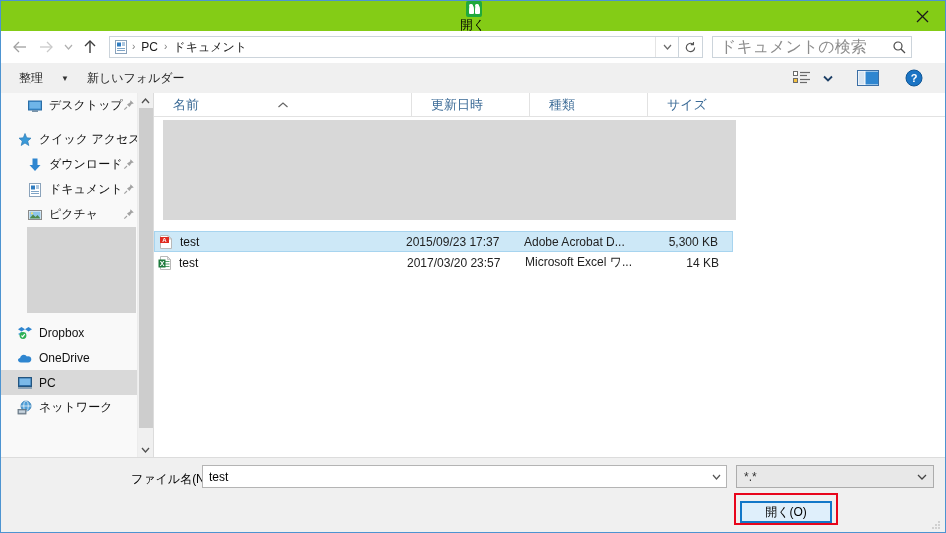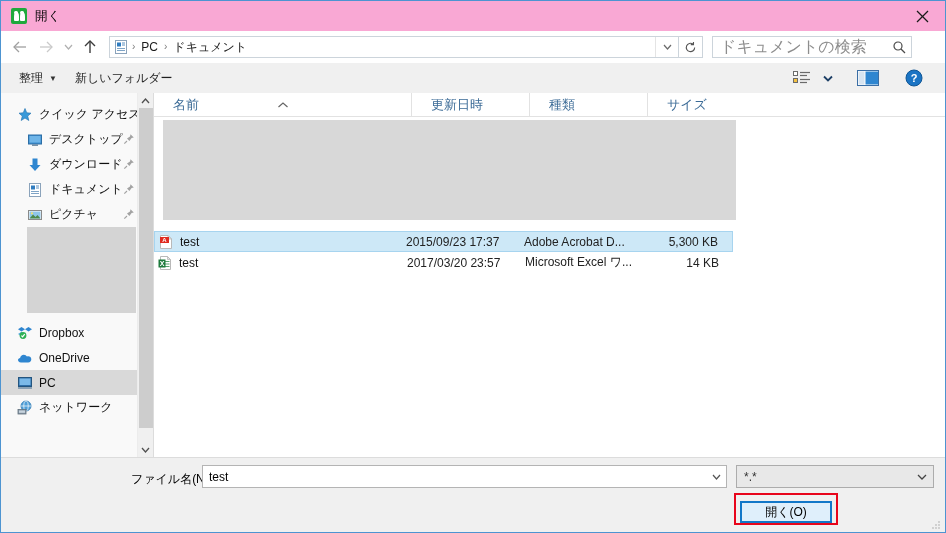--- a/index.html
+++ b/index.html
@@ -24,23 +24,24 @@
     background: #f0f0f0;
     overflow: hidden;
   }
 
   
   .titlebar {
     position: absolute;
     left: 0; top: 0;
     width: 944px;
     height: 30px;
-    background: #f9a8d4;
-    display: flex;
-    align-items: center;
+    background: #84cc16;
+    display: flex;
+    align-items: center;
+    flex-direction: column;
   }
   .title-icon {
     width: 16px;
     height: 16px;
     margin-left: 10px;
     margin-right: 8px;
     background: #20a93c;
     border-radius: 2px;
     position: relative;
     flex: none;
@@ -186,21 +187,21 @@
     border-bottom: 1px solid #dcdcdc;
     display: flex;
     align-items: center;
   }
   .tb-item {
     font-size: 12px;
     color: #1f1f1f;
     padding: 4px 8px;
     display: flex;
     align-items: center;
-    gap: 6px;
+    gap: 18px;
     white-space: nowrap;
   }
   .tb-item.organize { margin-left: 10px; }
   .tb-caret { font-size: 8px; color: #333; }
   .tb-spacer { flex: 1; }
   .tb-icon {
     width: 30px; height: 24px;
     display: flex; align-items: center; justify-content: center;
   }
 
@@ -588,44 +589,44 @@
         <circle cx="9" cy="9" r="8" fill="#1b74c4" stroke="#0f5696" stroke-width="1"></circle>
         <text x="9" y="13" font-family="Liberation Sans, sans-serif" font-size="11" font-weight="bold" fill="#ffffff" text-anchor="middle">?</text>
       </svg>
     </div>
   </div>
 
   <div class="body-area">
 
     <div class="sidebar">
 
-      <div class="nav-item" style="margin-top:9px">
-        <span class="nav-ic">
-          <svg width="16" height="16" viewBox="0 0 16 16">
-            <path d="M8 1.5 L9.7 5.8 L14 6.2 L10.7 9.1 L11.8 13.5 L8 11 L4.2 13.5 L5.3 9.1 L2 6.2 L6.3 5.8 Z" fill="#3a9ad9" stroke="#2b7ab5" stroke-width=".7"></path>
-          </svg>
-        </span>
-        <span class="nav-label">クイック アクセス</span>
-      </div>
-
       <div class="nav-item indent">
         <span class="nav-ic">
           <svg width="16" height="16" viewBox="0 0 16 16">
             <rect x="1.5" y="3" width="13" height="9" fill="#3f8fd0" stroke="#2c6ea6" stroke-width="1"></rect>
             <rect x="2.5" y="4" width="11" height="6.5" fill="#6fb5e8"></rect>
             <rect x="5" y="12.5" width="6" height="1.3" fill="#5a7a95"></rect>
           </svg>
         </span>
         <span class="nav-label">デスクトップ</span>
         <span class="pin">
           <svg width="12" height="12" viewBox="0 0 12 12">
             <path d="M7.5 1.2 L10.8 4.5 L8.6 5 L6.4 8 L4 5.6 L7 3.4 Z" fill="#a3a3a3"></path>
             <line x1="4" y1="8" x2="1.3" y2="10.7" stroke="#a3a3a3" stroke-width="1.1"></line>
           </svg>
         </span>
+      </div>
+
+      <div class="nav-item" style="margin-top:9px">
+        <span class="nav-ic">
+          <svg width="16" height="16" viewBox="0 0 16 16">
+            <path d="M8 1.5 L9.7 5.8 L14 6.2 L10.7 9.1 L11.8 13.5 L8 11 L4.2 13.5 L5.3 9.1 L2 6.2 L6.3 5.8 Z" fill="#3a9ad9" stroke="#2b7ab5" stroke-width=".7"></path>
+          </svg>
+        </span>
+        <span class="nav-label">クイック アクセス</span>
       </div>
 
       <div class="nav-item indent">
         <span class="nav-ic">
           <svg width="16" height="16" viewBox="0 0 16 16">
             <rect x="5.5" y="1.5" width="5" height="7" fill="#2f86d0"></rect>
             <path d="M2.5 8 L13.5 8 L8 14 Z" fill="#2f86d0"></path>
           </svg>
         </span>
         <span class="nav-label">ダウンロード</span>

